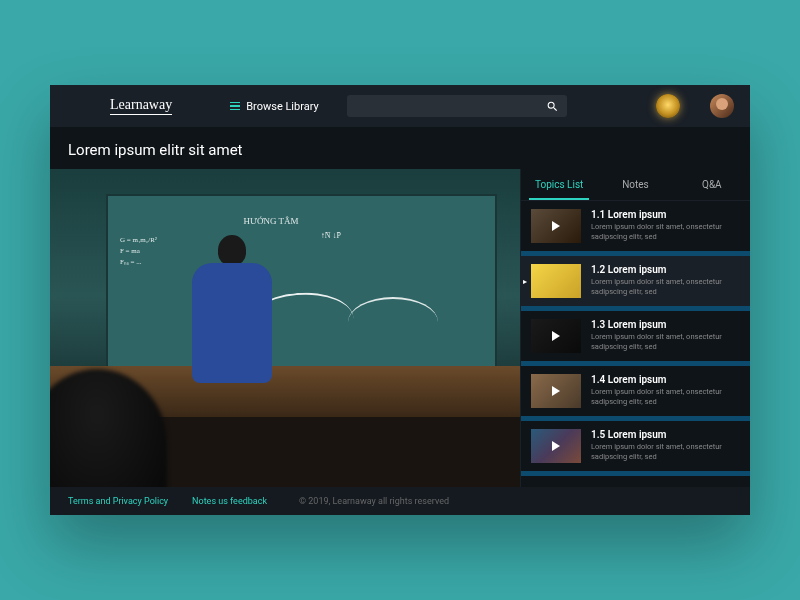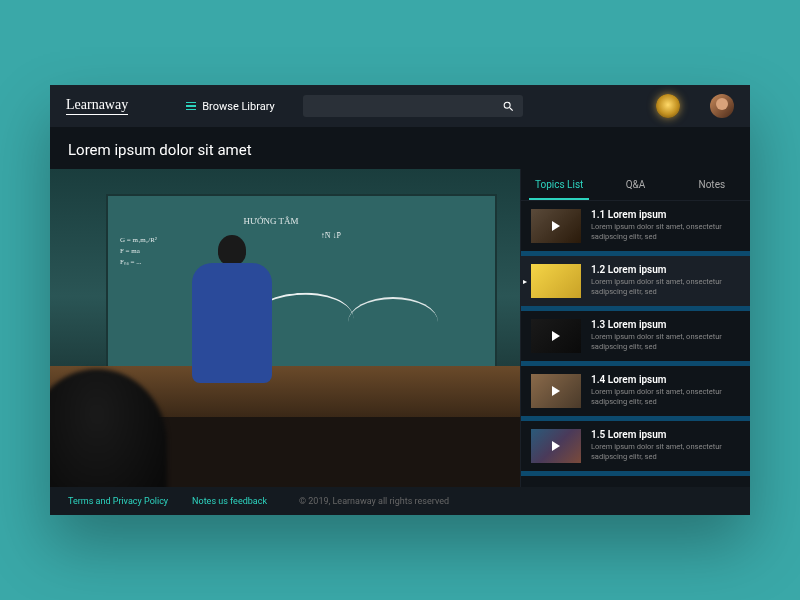--- a/index.html
+++ b/index.html
@@ -31,20 +31,21 @@
     align-items: center;
     padding: 0 16px;
     gap: 18px;
   }
   .logo {
     font-family: Georgia, serif;
     font-size: 14px;
     color: #fff;
     border-bottom: 1px solid #fff;
     padding-bottom: 1px;
+    margin-left: 44px;
   }
   .browse-btn {
     display: flex;
     align-items: center;
     gap: 6px;
     font-size: 11px;
     color: #fff;
     cursor: pointer;
     margin-left: 40px;
   }
@@ -391,21 +392,21 @@
     <div class="search-box">
       <svg viewBox="0 0 24 24">
           <path d="M15.5 14h-.79l-.28-.27A6.471 6.471 0 0016 9.5 6.5 6.5 0 109.5 16c1.61 0 3.09-.59 4.23-1.57l.27.28v.79l5 4.99L20.49 19l-4.99-5zm-6 0C7.01 14 5 11.99 5 9.5S7.01 5 9.5 5 14 7.01 14 9.5 11.99 14 9.5 14z"></path>
         </svg>
     </div>
     <div class="spacer"></div>
     <div class="bulb"></div>
     <div class="avatar"></div>
   </div>
 
-  <div class="title-bar">Lorem ipsum dolor sit amet</div>
+  <div class="title-bar">Lorem ipsum elitr sit amet</div>
 
   <div class="content">
 
     <div class="video-area">
       <div class="video-frame">
         <div class="chalkboard">
           <div class="chalk-text ct1">HƯỚNG TÂM</div>
           <div class="chalk-text ct2">↑N̄
 ↓P̄</div>
           <div class="chalk-text ct3">G = m₁m₂/R²<br>F = ma<br>Fₙₛ = ...</div>
@@ -418,22 +419,22 @@
           <div class="head"></div>
           <div class="body"></div>
         </div>
         <div class="student"></div>
       </div>
     </div>
 
     <div class="sidebar">
       <div class="tabs">
         <div class="tab active">Topics List</div>
+        <div class="tab">Notes</div>
         <div class="tab">Q&amp;A</div>
-        <div class="tab">Notes</div>
       </div>
       <div class="topics">
         <div class="topic-item">
           <div class="thumb th1">
               <div class="play-overlay"></div>
             </div>
           <div class="topic-text">
             <div class="topic-title">1.1 Lorem ipsum</div>
             <div class="topic-desc">Lorem ipsum dolor sit amet, onsectetur sadipscing elitr, sed</div>
           </div>

